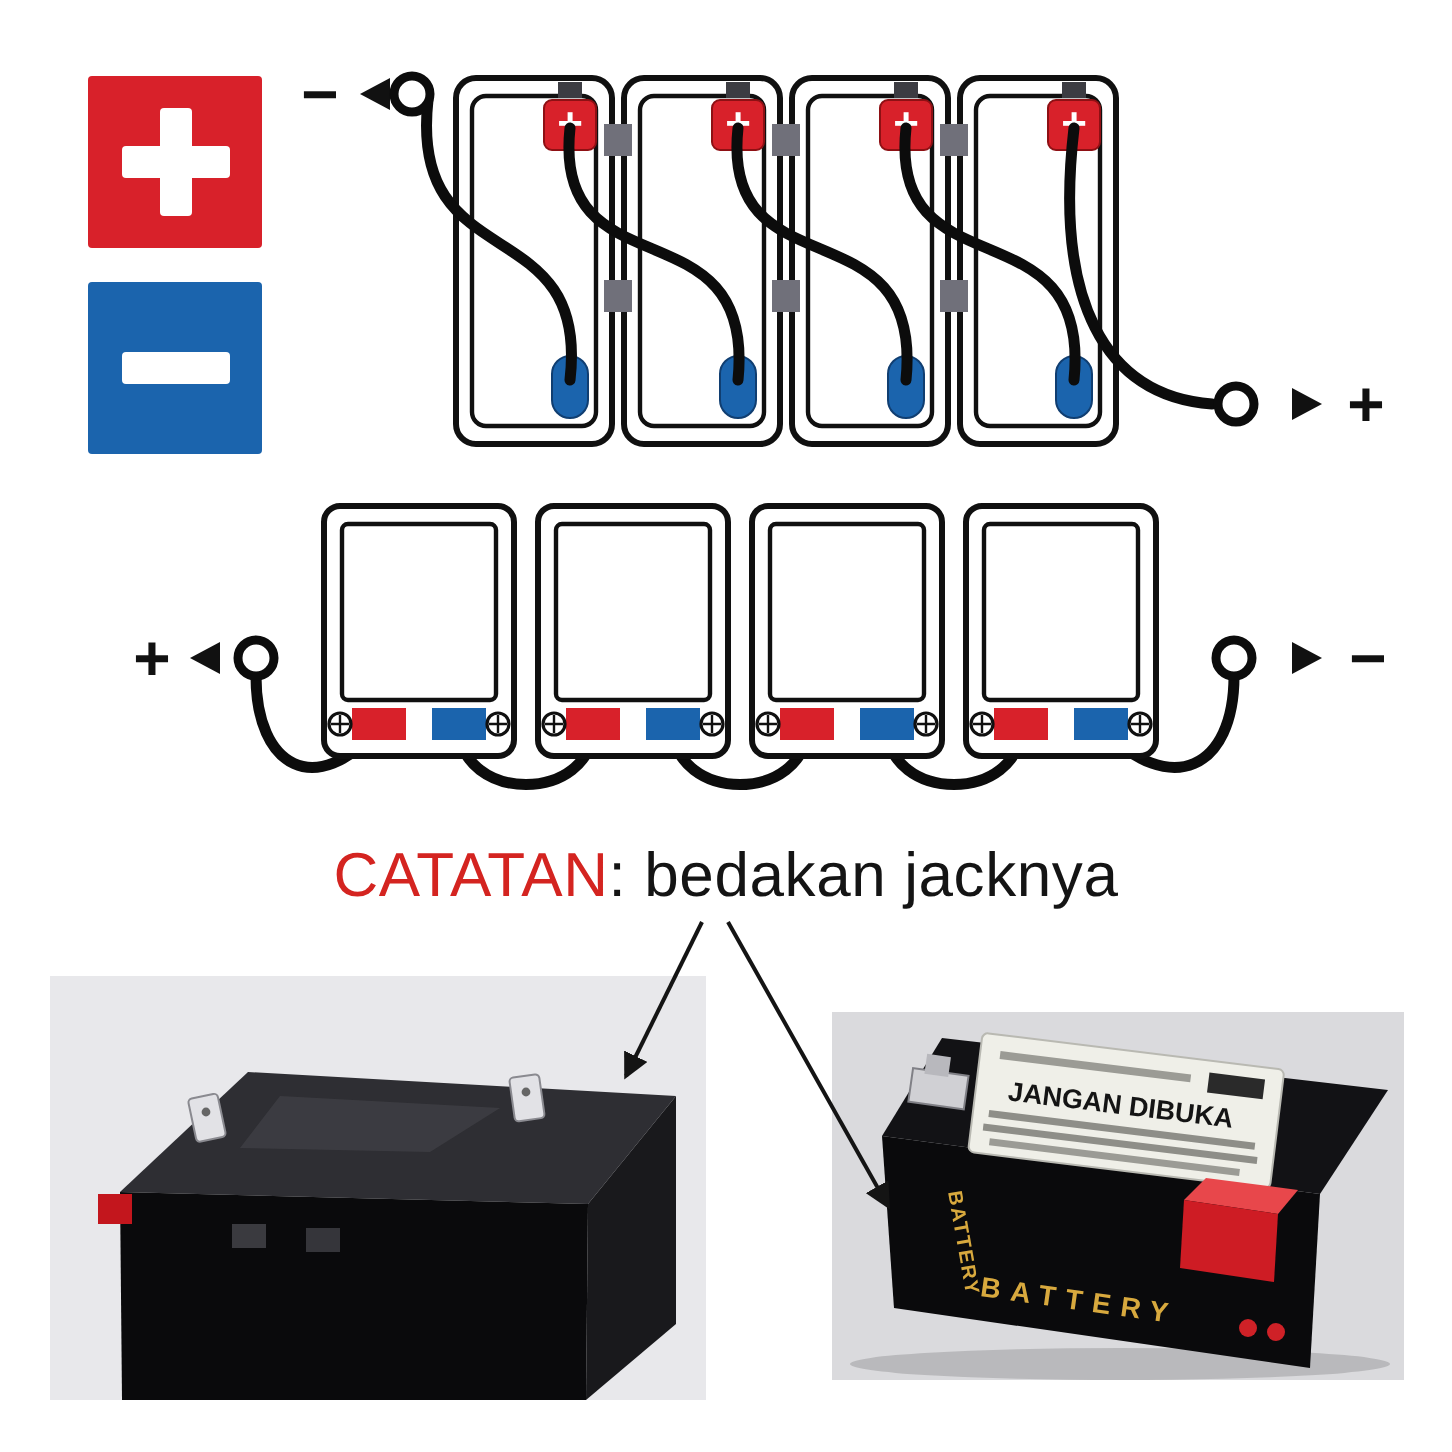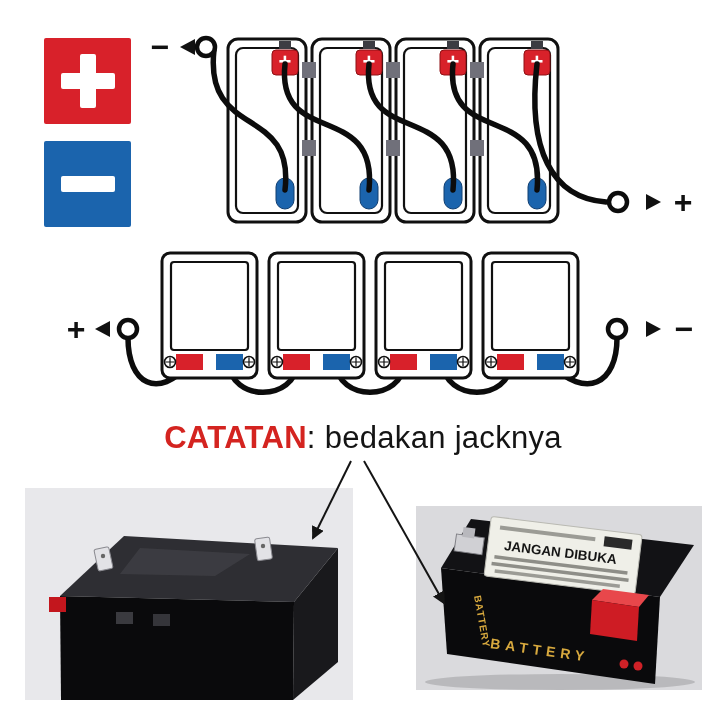--- a/index.html
+++ b/index.html
@@ -11,21 +11,21 @@
               align-items:center;justify-content:center;border-radius:2px;}
   .legend-plus{top:38px;background:#d8212a;}
   .legend-minus{top:141px;background:#1b64ad;}
   .plus-icon{width:54px;height:54px;position:relative;}
   .plus-icon::before{content:"";position:absolute;left:0;top:19px;width:54px;height:16px;background:#fff;border-radius:2px;}
   .plus-icon::after{content:"";position:absolute;left:19px;top:0;width:16px;height:54px;background:#fff;border-radius:2px;}
   .minus-icon{width:54px;height:16px;background:#fff;border-radius:2px;}
   
   .note{position:absolute;top:420px;left:0;width:726px;text-align:center;
         font-size:31px;line-height:36px;color:#141414;letter-spacing:.3px;}
-  .note-hl{color:#d42420;font-weight:bold;}
+  .note-hl{color:#d42420;font-weight:normal;}
   text{font-family:"Liberation Sans",sans-serif;}
 </style>
 </head>
 <body>
 
 <div class="canvas">
 
   <svg width="726" height="726" viewBox="0 0 726 726">
     <defs>
       <marker id="ah" viewBox="0 0 10 10" refX="8.5" refY="5" markerWidth="6.5" markerHeight="6.5" orient="auto">

